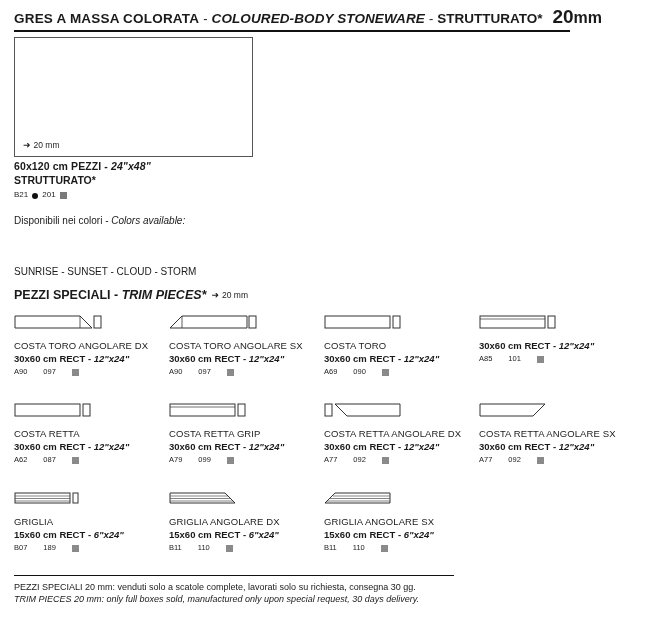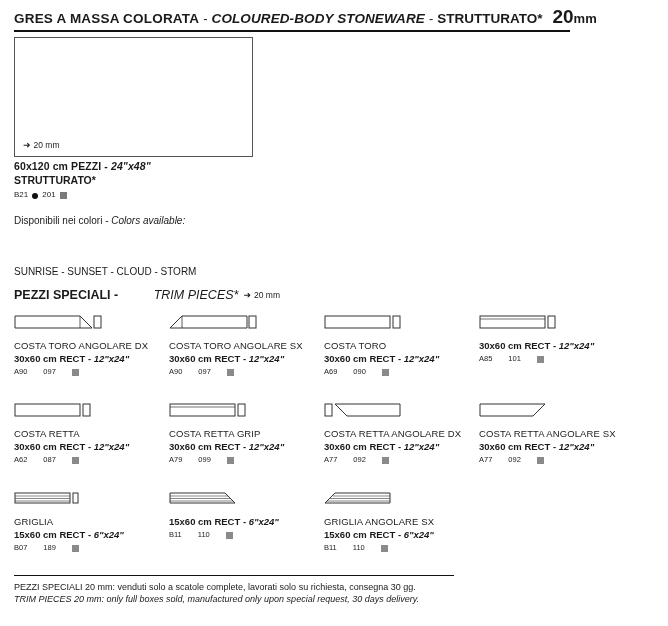--- a/index.html
+++ b/index.html
@@ -48,21 +48,21 @@
     font-weight: bold;
     white-space: nowrap;
   }
   .header-size {
     font-size: 19px;
     font-weight: bold;
     margin-left: 10px;
     white-space: nowrap;
   }
   .header-size .mm {
-    font-size: 13px;
+    font-size: 16px;
   }
   .header-rule {
     position: absolute;
     left: 14px;
     top: 30px;
     width: 556px;
     height: 2px;
     background: #111;
   }
 
@@ -158,22 +158,21 @@
     position: absolute;
     left: 14px;
     top: 288px;
     display: flex;
     align-items: center;
     font-size: 12.5px;
     font-weight: bold;
   }
   .trim-heading .it {
     font-style: italic;
-    font-weight: normal;
-    margin-left: 32px;
+    font-weight: bold;
   }
   .trim-heading .mmtag {
     font-size: 8.5px;
     font-weight: normal;
     margin-left: 5px;
     display: flex;
     align-items: center;
     gap: 3px;
   }
 
@@ -459,20 +458,21 @@
 
     <div class="cell">
       <div class="cell-art">
         <svg width="90" height="28" viewBox="0 0 90 28">
           <path d="M1 9 L56 9 L66 19 L1 19 Z" fill="#fff" stroke="#333" stroke-width="1"></path>
           <line x1="1" y1="12" x2="59" y2="12" stroke="#333" stroke-width="0.6"></line>
           <line x1="1" y1="14.5" x2="62" y2="14.5" stroke="#333" stroke-width="0.6"></line>
           <line x1="1" y1="17" x2="64" y2="17" stroke="#333" stroke-width="0.6"></line>
         </svg>
       </div>
+      <div class="cell-title">GRIGLIA ANGOLARE DX</div>
       <div class="cell-size"><span>15x60 cm RECT - </span><span class="it">6"x24"</span></div>
       <div class="cell-codes">
         <span>B11</span>
         <span>110</span>
         <span class="code-sq"></span>
       </div>
     </div>
 
     <div class="cell">
       <div class="cell-art">

